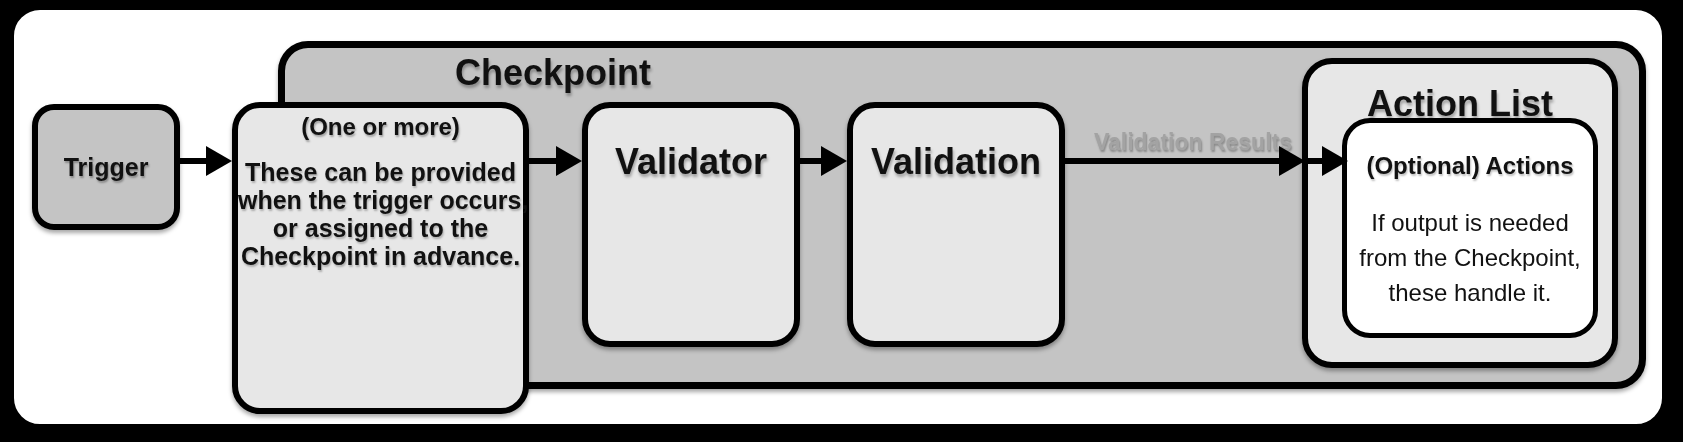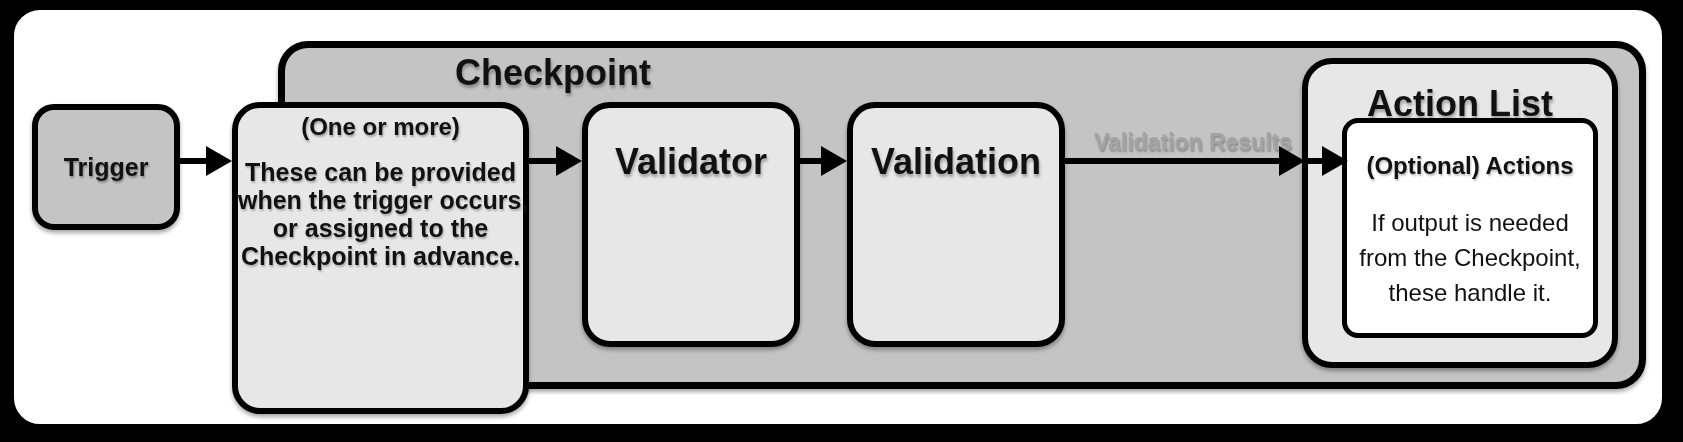--- a/index.html
+++ b/index.html
@@ -75,21 +75,21 @@
 
   .action-list {
     left: 1302px; top: 58px; width: 316px; height: 310px;
     border-radius: 30px;
   }
   .action-list .node-title { margin-top: 20px; }
   .actions-box {
     left: 1342px; top: 118px; width: 256px; height: 220px;
     background: #fff;
     border: 5px solid #000;
-    border-radius: 16px;
+    border-radius: 28px;
     z-index: 4;
     color: #111;
     text-align: center;
     padding-top: 28px;
   }
   .actions-title {
     font-size: 24px; font-weight: bold; line-height: 30px;
     text-shadow: 1px 2px 2px rgba(0,0,0,0.25);
   }
   .actions-desc {

